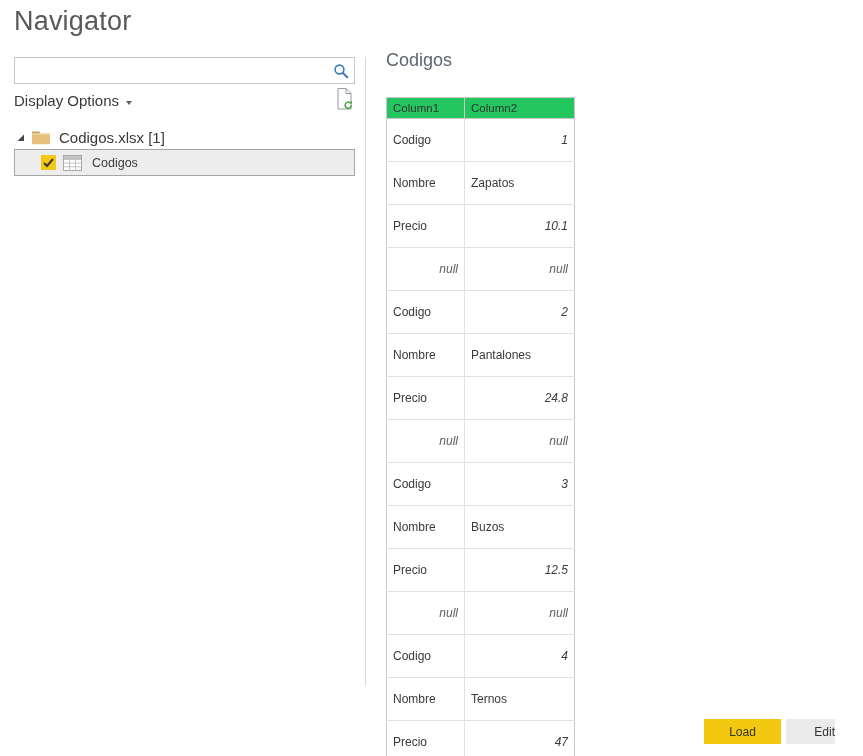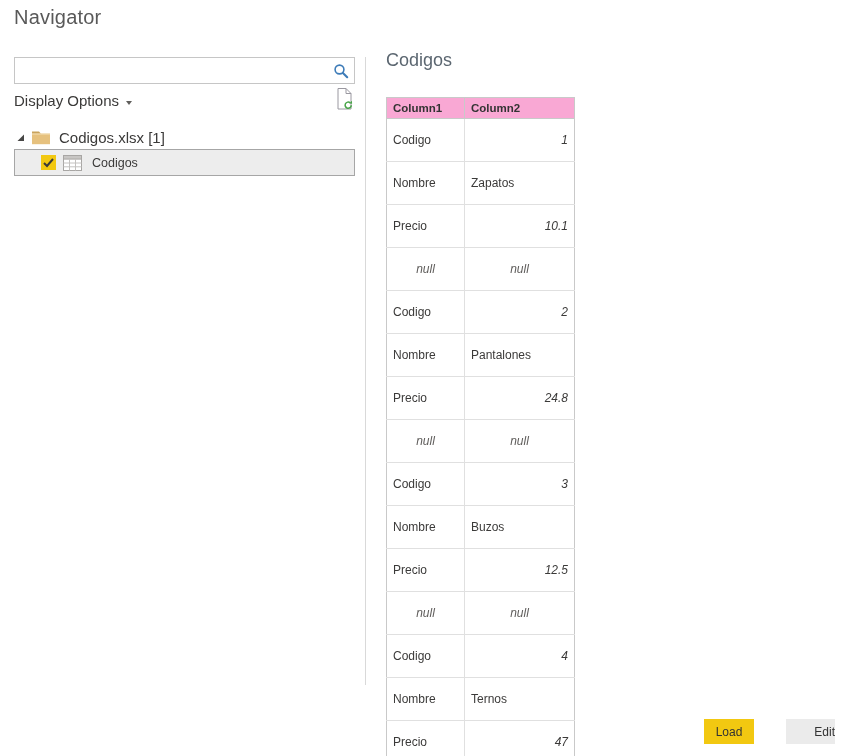--- a/index.html
+++ b/index.html
@@ -1,20 +1,20 @@
 <!DOCTYPE html>
 <html><head>
 <meta charset="utf-8">
 <style>
   * { margin:0; padding:0; box-sizing:border-box; }
   html,body { background:#fff; }
   body { font-family:"Liberation Sans","DejaVu Sans",sans-serif; color:#3b3a39; }
   .dialog { position:relative; width:863px; height:756px; background:#fff; overflow:hidden; }
 
-  .title { position:absolute; left:14px; top:6px; font-size:20px; font-weight:400; color:#595959; letter-spacing:.2px; }
+  .title { position:absolute; left:14px; top:6px; font-size:27px; font-weight:400; color:#595959; letter-spacing:.2px; }
 
   
   .search-box { position:absolute; left:14px; top:57px; width:341px; height:27px; border:1px solid #c6c6c6; background:#fff; }
   .search-box input { position:absolute; left:6px; top:0; width:300px; height:25px; border:none; outline:none; font-size:12px; font-family:inherit; background:transparent; }
   .search-box .mag { position:absolute; right:5px; top:5px; width:16px; height:16px; }
 
   .display-options { position:absolute; left:14px; top:92px; font-size:15px; color:#3b3a39; cursor:default; }
   .display-options .caret { display:inline-block; width:0; height:0; margin-left:7px; margin-bottom:1px;
     border-left:3.5px solid transparent; border-right:3.5px solid transparent; border-top:4px solid #605e5c; }
   .refresh-ic { position:absolute; left:336px; top:87px; width:19px; height:25px; }
@@ -29,33 +29,33 @@
   .checkbox svg { position:absolute; left:0; top:0; }
   .grid-ic { width:19px; height:16px; margin-left:7px; flex:0 0 auto; }
   .tree-item-label { margin-left:10px; }
 
   
   .v-divider { position:absolute; left:365px; top:57px; width:1px; height:628px; background:#d9d9d9; }
 
   
   .preview-title { position:absolute; left:386px; top:50px; font-size:18px; font-weight:400; color:#5b6670; }
   .preview-table { position:absolute; left:386px; top:97px; border-collapse:collapse; font-size:12px; color:#3b3a39; }
-  .preview-table th { width:78px; height:21px; background:#f9a8d4; border:1px solid #c9c9c9; font-weight:bold; font-size:11.5px;
+  .preview-table th { width:78px; height:21px; background:#22c55e; border:1px solid #c9c9c9; font-weight:normal; font-size:11.5px;
     text-align:left; padding:2px 6px; color:#333; }
   .preview-table th.c2 { width:110px; }
   .preview-table td { height:24px; border:1px solid #e0e0e0; border-left:1px solid #d6d6d6; padding:14px 6px; background:#fff; }
   .preview-table tr td:first-child { border-left:1px solid #c9c9c9; }
   .preview-table tr td:last-child  { border-right:1px solid #c9c9c9; }
   .preview-table tr:last-child td  { border-bottom:1px solid #c9c9c9; }
   .preview-table td.cell-num  { text-align:right; font-style:italic; }
-  .preview-table td.cell-null { text-align:center; font-style:italic; color:#605e5c; }
+  .preview-table td.cell-null { text-align:right; font-style:italic; color:#605e5c; }
 
   
   .btn { position:absolute; top:719px; height:25px; border:none; font-family:inherit; font-size:12px; color:#333; text-align:center; cursor:pointer; }
-  .btn-load { left:704px; width:50px; background:#f2c811; }
+  .btn-load { left:704px; width:77px; background:#f2c811; }
   .btn-edit { left:786px; width:49px; background:#ebebeb;text-align:right; }
 </style>
 </head>
 <body>
 
 <div class="dialog">
 
   <div class="title">Navigator</div>
 
   <div class="search-box">

